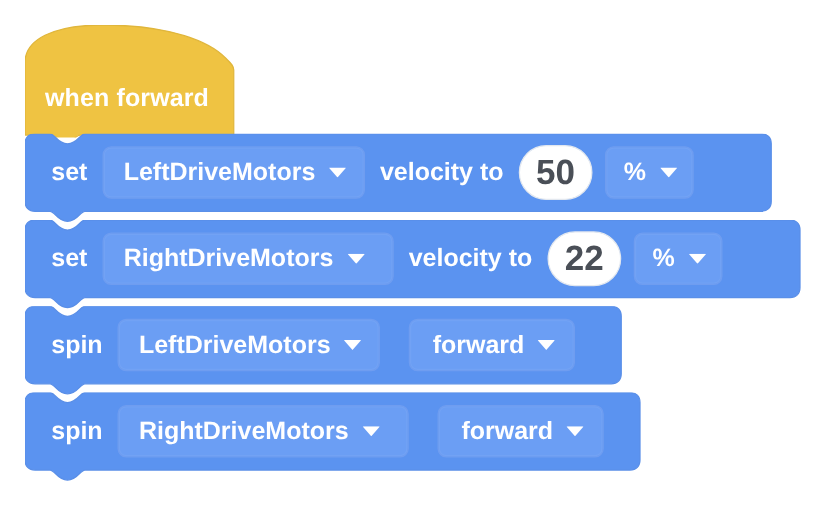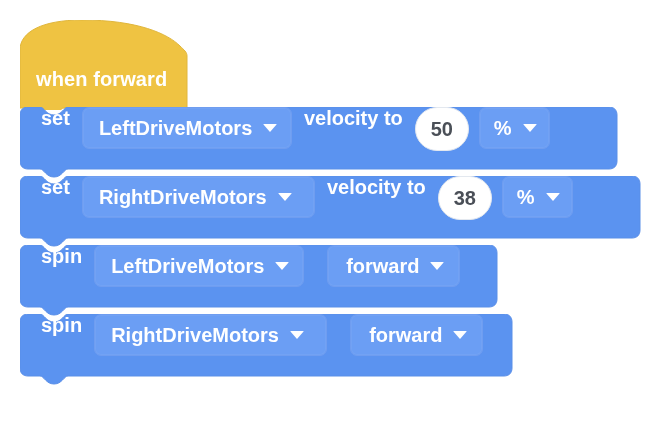--- a/index.html
+++ b/index.html
@@ -65,21 +65,21 @@
     left: 0;
     top: 0;
     display: block;
   }
   .block-row {
     position: absolute;
     left: 0;
     top: 0;
     height: 62px;
     display: flex;
-    align-items: flex-start;
+    align-items: center;
     padding-left: 14px;
     box-sizing: border-box;
   }
 
   .kw {
     font-size: 20px;
     font-weight: bold;
     color: #ffffff;
     white-space: nowrap;
     line-height: 22px;
@@ -123,21 +123,21 @@
     align-items: center;
     justify-content: center;
     min-width: 54px;
     height: 44px;
     box-sizing: border-box;
     padding: 0 13px;
     margin: 0 5px;
     border-radius: 26px;
     background: #ffffff;
     border: 1px solid #e3e8ef;
-    font-size: 20px;
+    font-size: 28px;
     font-weight: bold;
     color: #4a4f57;
     line-height: 22px;
   }
 </style>
 </head>
 <body>
 
 <div id="workspace">
 
@@ -217,21 +217,21 @@
       <div class="block-row">
         <span class="kw">set</span>
 
         <div class="dropdown" style="min-width:233px;">
           <span class="dd-text">RightDriveMotors</span>
           <span class="caret"></span>
         </div>
 
         <span class="kw">velocity to</span>
 
-        <div class="num-field">38</div>
+        <div class="num-field">22</div>
 
         <div class="dropdown" style="padding:0 12px 0 14px;">
           <span class="dd-text">%</span>
           <span class="caret"></span>
         </div>
       </div>
     </div>
 
     <div class="block" style="width:480px;">
       <svg class="block-svg" width="480" height="72" viewBox="0 0 480 72">

